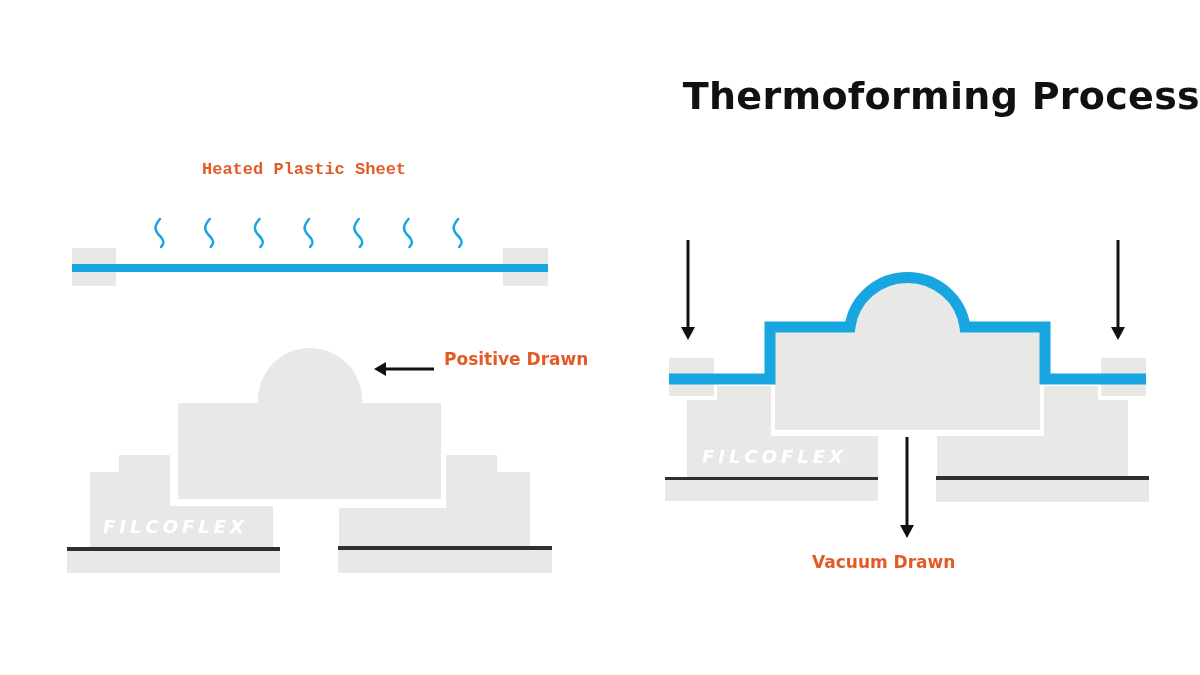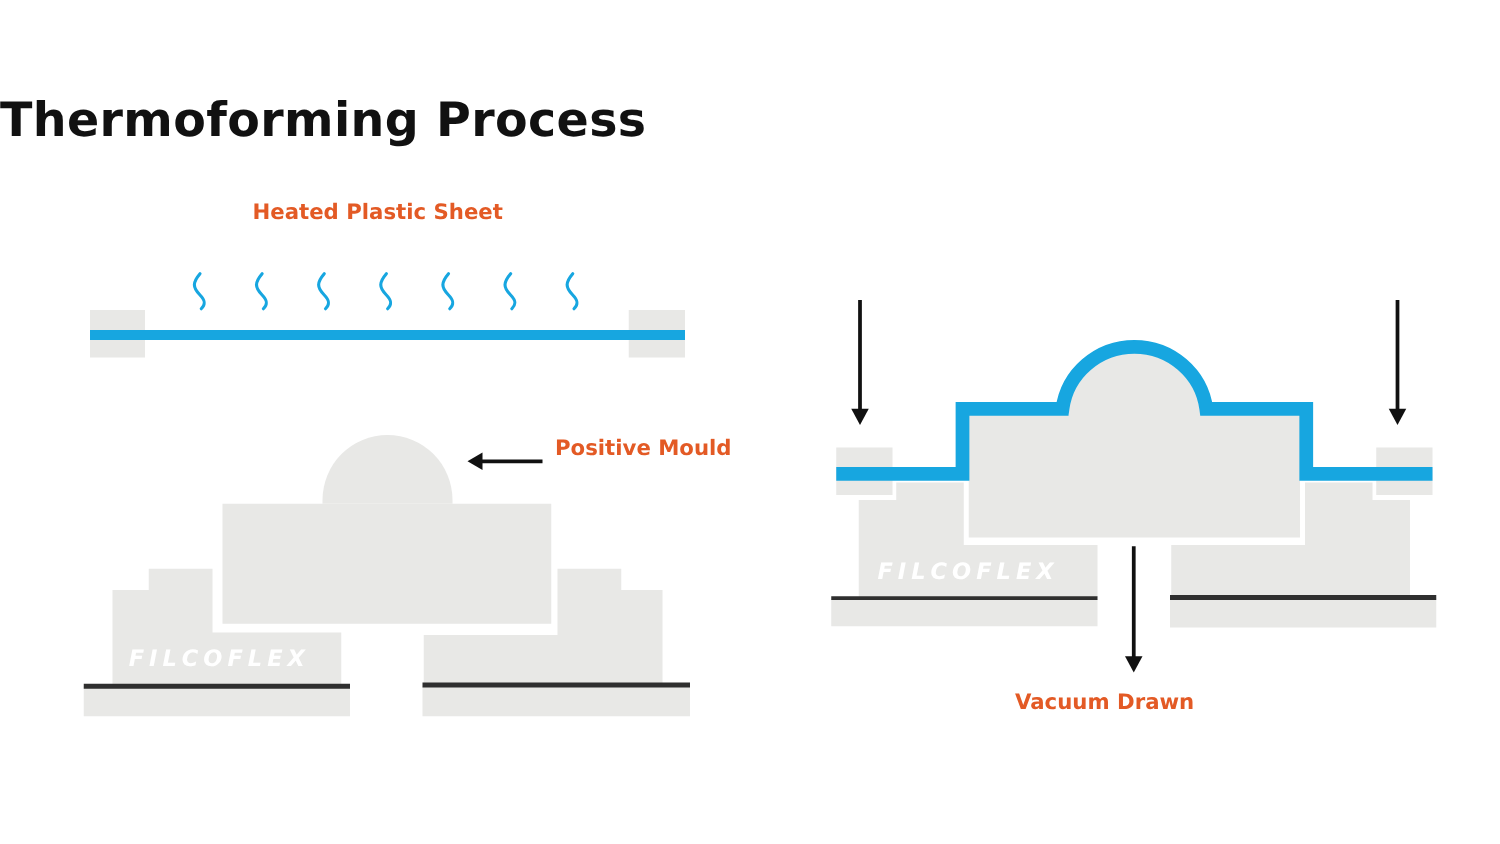--- a/index.html
+++ b/index.html
@@ -1,28 +1,28 @@
 <!DOCTYPE html>
 <html><head>
 <meta charset="utf-8">
 <style>
   html, body { margin: 0; padding: 0; background: #ffffff; }
   body { width: 1200px; height: 675px; position: relative; overflow: hidden; font-family: "DejaVu Sans", sans-serif; }
-  .title { position: absolute; left: 0; width: 1200px; top: 74px; text-align: left; font-size: 38px; font-weight: bold; color: #111111; letter-spacing: 0.3px; }
+  .title { position: absolute; left: 0; width: 1200px; top: 74px; text-align: right; font-size: 38px; font-weight: bold; color: #111111; letter-spacing: 0.3px; }
   .label { position: absolute; font-size: 17px; font-weight: bold; color: #e35a25; white-space: nowrap; }
   svg.diagram { position: absolute; left: 0; top: 0; }
   .logo { font-family: "DejaVu Sans", sans-serif; font-style: italic; font-weight: bold; fill: #ffffff; letter-spacing: 4px; }
 </style>
 </head>
 <body>
 
 <div class="title">Thermoforming Process</div>
 
-<div class="label" style="left:202px; top:160px;">Heated Plastic Sheet</div>
-<div class="label" style="left:444px; top:349px;">Positive Mould</div>
+<div class="label" style="left:202px; top:160px;font-family:Liberation Mono, monospace;">Heated Plastic Sheet</div>
+<div class="label" style="left:444px; top:349px;">Positive Drawn</div>
 <div class="label" style="left:812px; top:552px;">Vacuum Drawn</div>
 
 <svg class="diagram" width="1200" height="675" viewBox="0 0 1200 675">
 
   <g id="heat-waves">
       <path d="M 160 219 C 154 226, 154 230, 160 236 C 165 241, 164 244, 161 247" fill="none" stroke="#17a6e0" stroke-width="2.5" stroke-linecap="round"></path>
       <path d="M 209.7 219 C 203.7 226, 203.7 230, 209.7 236 C 214.7 241, 213.7 244, 210.7 247" fill="none" stroke="#17a6e0" stroke-width="2.5" stroke-linecap="round"></path>
       <path d="M 259.4 219 C 253.39999999999998 226, 253.39999999999998 230, 259.4 236 C 264.4 241, 263.4 244, 260.4 247" fill="none" stroke="#17a6e0" stroke-width="2.5" stroke-linecap="round"></path>
       <path d="M 309.1 219 C 303.1 226, 303.1 230, 309.1 236 C 314.1 241, 313.1 244, 310.1 247" fill="none" stroke="#17a6e0" stroke-width="2.5" stroke-linecap="round"></path>
       <path d="M 358.8 219 C 352.8 226, 352.8 230, 358.8 236 C 363.8 241, 362.8 244, 359.8 247" fill="none" stroke="#17a6e0" stroke-width="2.5" stroke-linecap="round"></path>

